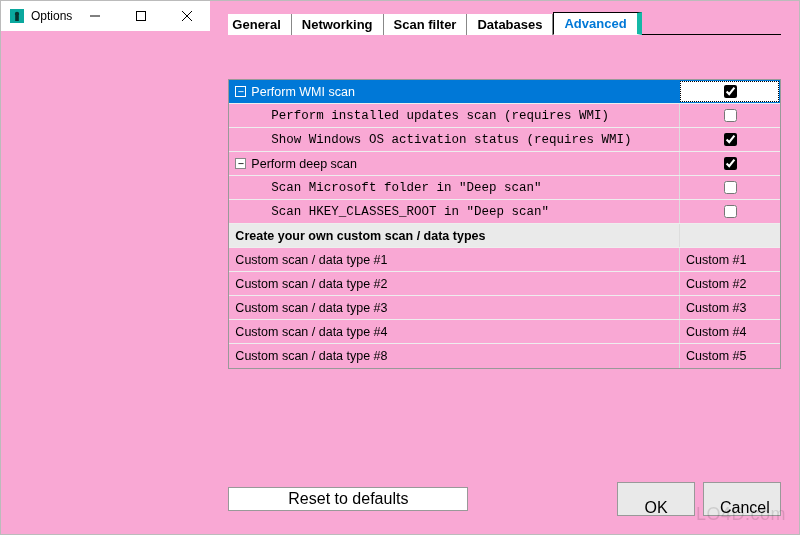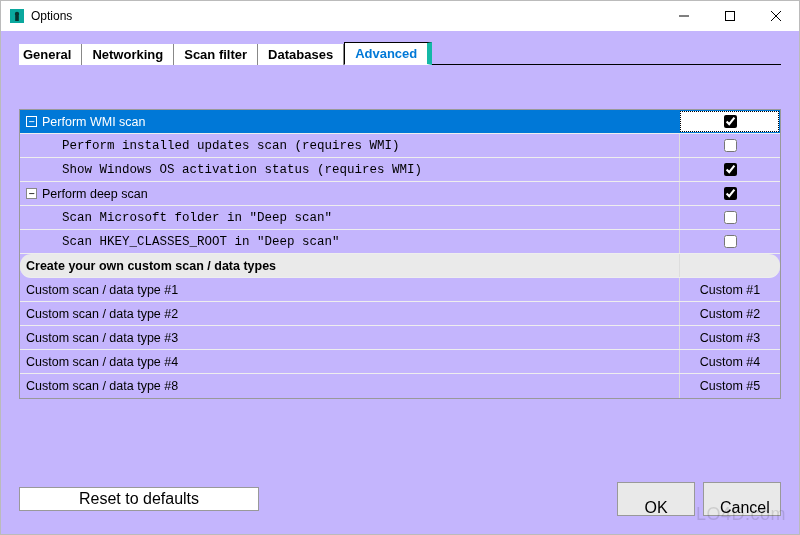--- a/index.html
+++ b/index.html
@@ -11,23 +11,23 @@
     color: #000;
     width: 800px;
     height: 535px;
     overflow: hidden;
     position: relative;
   }
   .window {
     width: 800px;
     height: 535px;
     border: 1px solid #bbb;
-    background: #c4b5fd;
-    display: flex;
-    flex-direction: column;
+    background: #f9a8d4;
+    display: flex;
+    flex-direction: row;
   }
   .titlebar {
     height: 30px;
     display: flex;
     align-items: center;
     padding: 0 0 0 8px;
     background: #fff;
   }
   .titlebar .app-icon {
     width: 16px; height: 16px;
@@ -105,33 +105,32 @@
     overflow: hidden;
   }
   .cell-right {
     width: 101px;
     border-left: 1px solid #ddd;
     display: flex;
     align-items: center;
     justify-content: center;
     padding: 0 6px;
   }
-  .cell-right.left-align { justify-content: center; margin-left: 19px; }
+  .cell-right.left-align { justify-content: flex-start; margin-left: 19px; }
   .row.selected { background: #0078d7; color: #fff; }
   .row.selected .cell-right {
     background: #fff;
     color: #000;
     border: 1px dotted #000;
     margin: 1px;
     width: 99px;
   }
   .row.header {
     background: #eaeaea;
     font-weight: 700;
-    border-radius: 11px;
   }
   .expander {
     width: 11px; height: 11px;
     border: 1px solid #888;
     display: inline-flex;
     align-items: center; justify-content: center;
     font-size: 10px;
     line-height: 1;
     margin-right: 5px;
     background: #fff;

